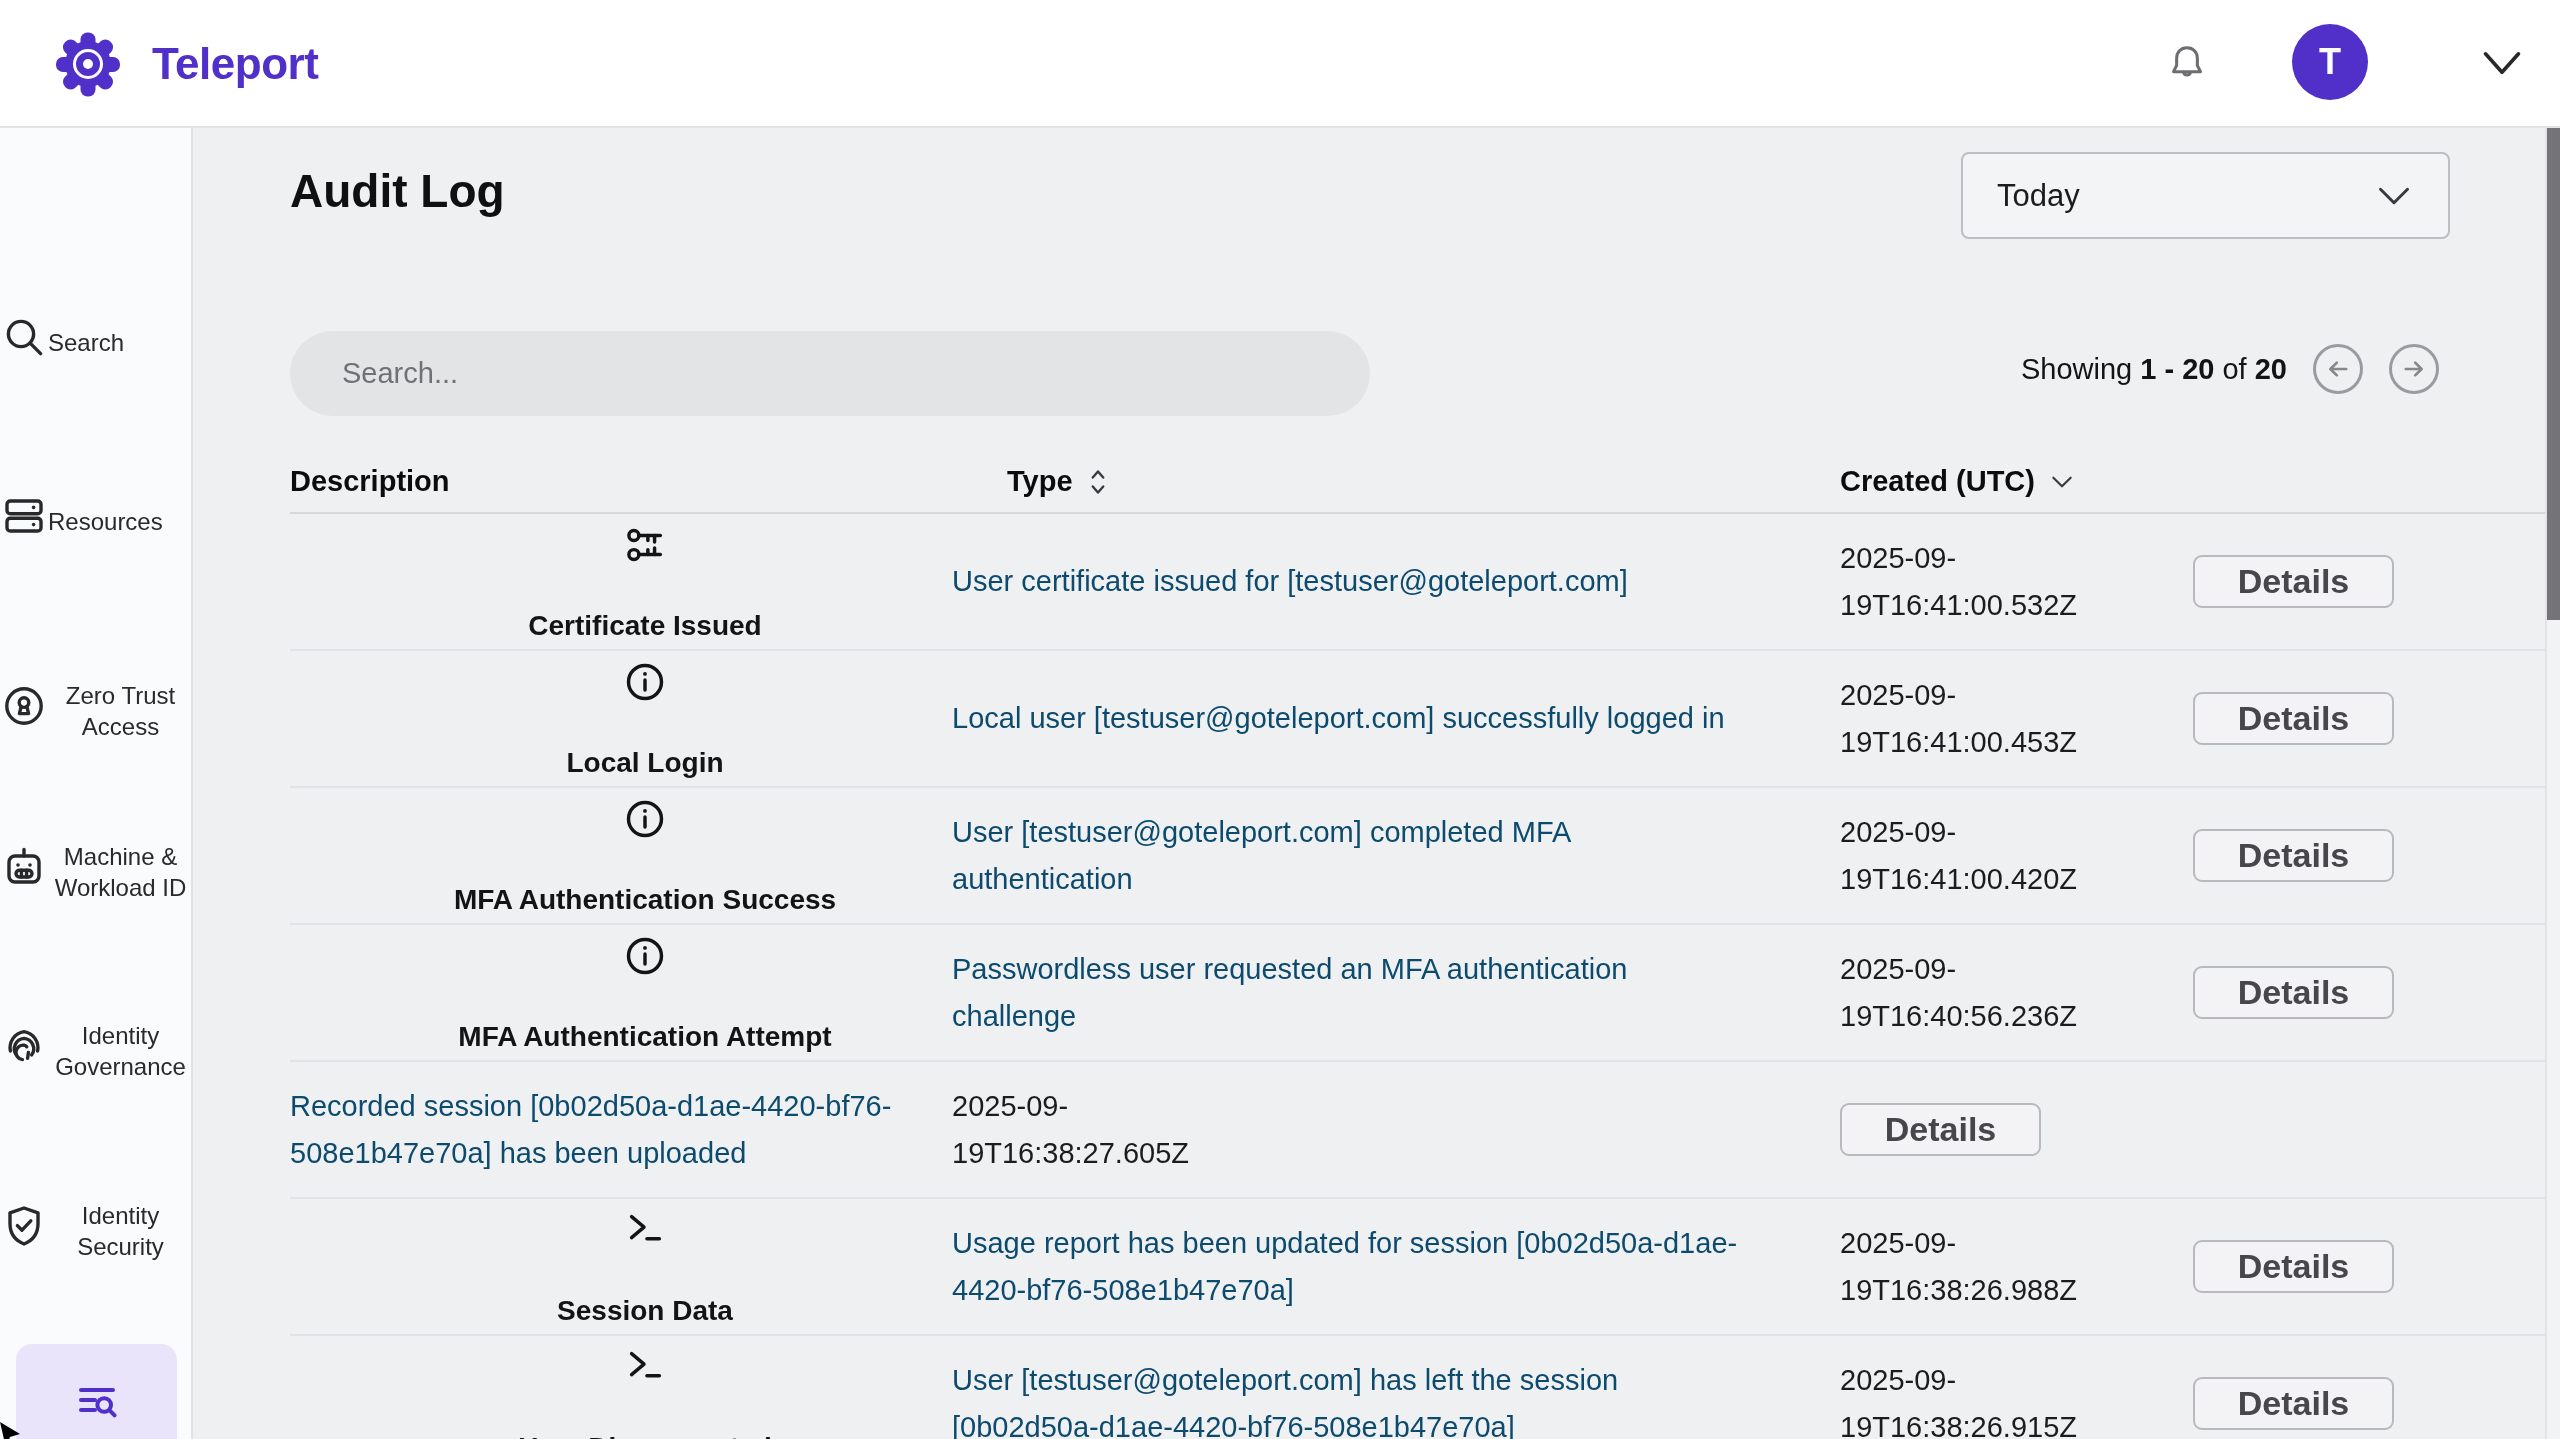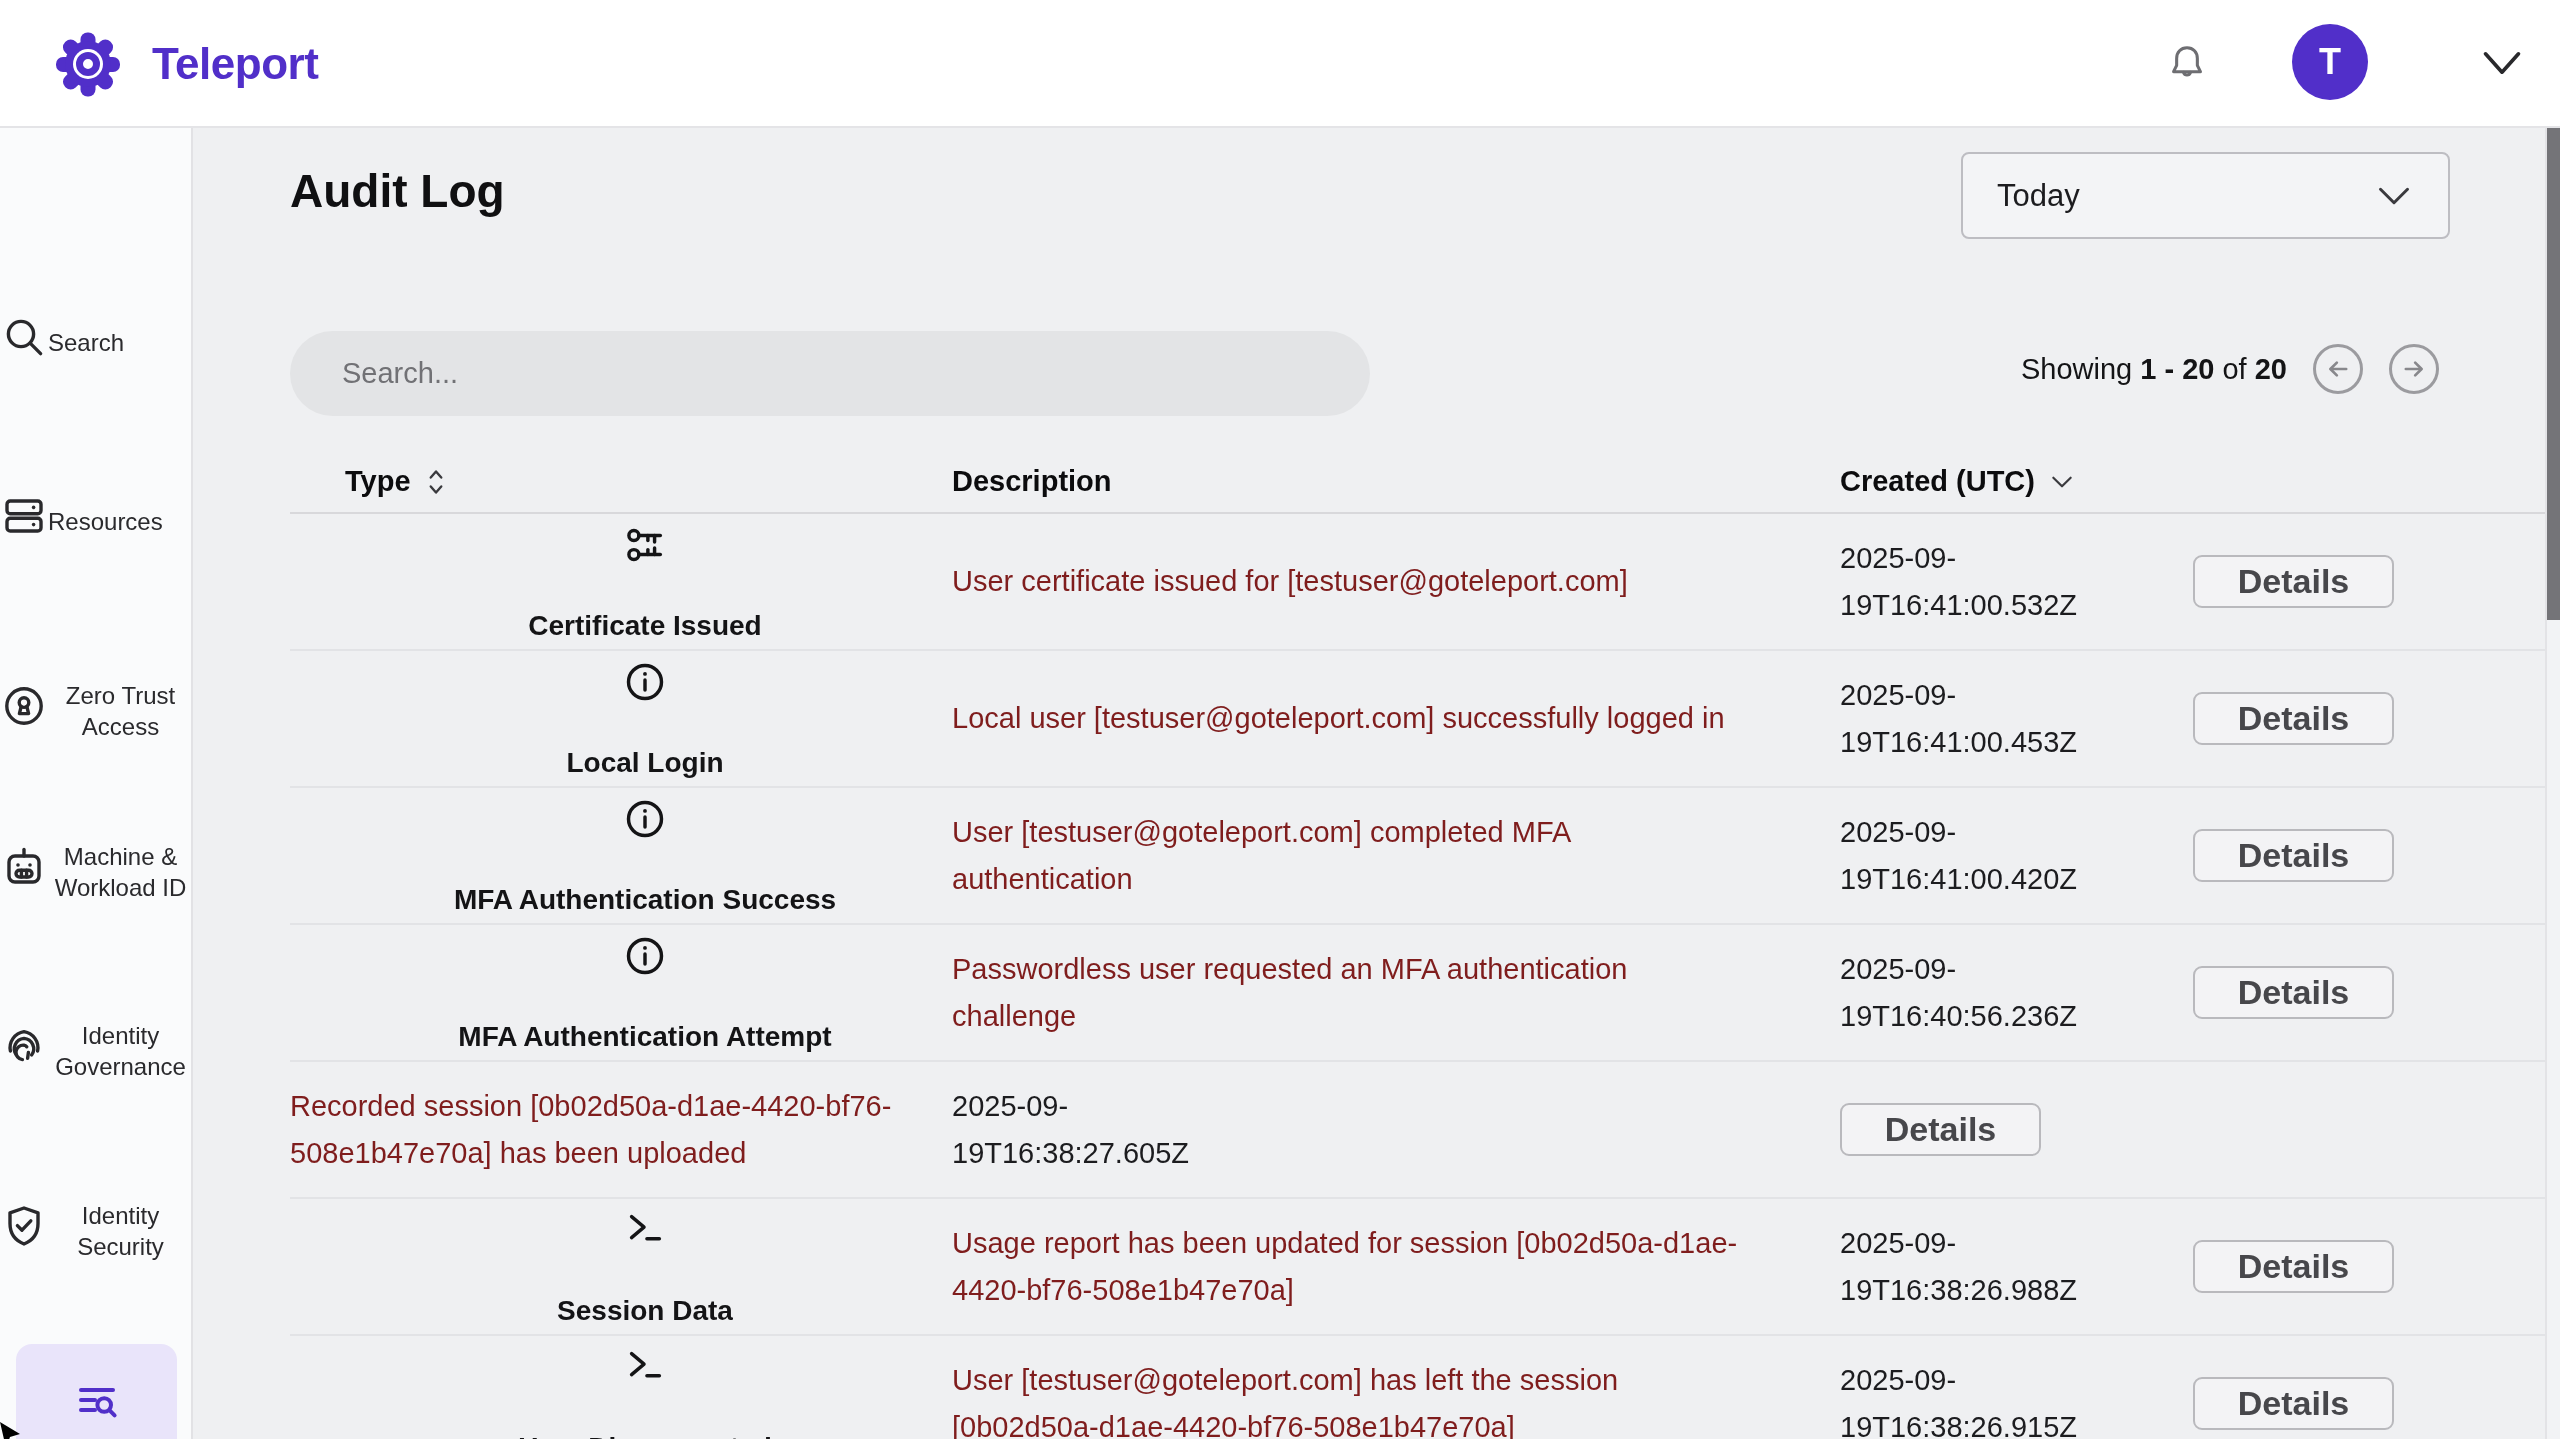--- a/index.html
+++ b/index.html
@@ -65,21 +65,21 @@
   .thead { display:grid; grid-template-columns:662px 888px 353px 1fr; align-items:end; height:74px;
     border-bottom:2px solid #d8d8db; padding-bottom:14px; }
   .th { font-size:29px; font-weight:bold; color:#0c0c0e; display:inline-flex; align-items:center; gap:14px; }
   .th .hicon { display:inline-flex; }
   .th-type { padding-left:55px; }
   .row { display:grid; grid-template-columns:662px 888px 353px 1fr; align-items:center; height:137px;
     border-bottom:2px solid #e2e3e6; }
   .cell-type { display:flex; align-items:center; gap:42px; padding-left:48px;flex-direction:column; }
   .ricon { width:46px; height:46px; flex:0 0 46px; display:flex; align-items:center; justify-content:center; }
   .tlabel { font-size:28px; font-weight:bold; color:#141416; }
-  .cell-desc { font-size:29px; line-height:47px; color:#7f1d1d; max-width:790px; }
+  .cell-desc { font-size:29px; line-height:47px; color:#0c4a6e; max-width:790px; }
   .cell-created { font-size:29px; line-height:47px; color:#1c1c1f; max-width:285px; }
   .cell-actions { display:flex; justify-content:flex-start; }
   .details-btn { width:201px; height:53px; background:#f3f3f5; border:2px solid #b9b9bd; border-radius:9px;
     font-size:34px; font-weight:bold; color:#47474b; cursor:pointer; font-family:"Liberation Sans", sans-serif; }
 
   
   .scroll-track { position:absolute; right:0; top:128px; width:15px; height:1311px; background:#f2f3f5;
     border-left:2px solid #e3e3e6; z-index:40; }
   .scroll-thumb { position:absolute; right:0; top:0; width:13px; height:492px; background:#747478; }
 
@@ -233,31 +233,31 @@
     <button class="pager-btn">
       <svg width="28" height="28" viewBox="0 0 24 24" fill="none" stroke="#88888c" stroke-width="2.3" stroke-linecap="round" stroke-linejoin="round">
         <line x1="5" y1="12" x2="18" y2="12"></line>
           <polyline points="13,6.5 18.5,12 13,17.5"></polyline>
       </svg>
     </button>
   </div>
 
   <div class="table">
     <div class="thead">
+      <div class="th">
+        <span>Description</span>
+      </div>
       <div class="th th-type">
         <span>Type</span>
         <span class="hicon">
           <svg width="22" height="30" viewBox="0 0 14 20" fill="none" stroke="#3a3a3e" stroke-width="1.6" stroke-linecap="round" stroke-linejoin="round">
             <polyline points="3.5,7 7,3 10.5,7"></polyline>
               <polyline points="3.5,13 7,17 10.5,13"></polyline>
           </svg>
         </span>
-      </div>
-      <div class="th">
-        <span>Description</span>
       </div>
       <div class="th">
         <span>Created (UTC)</span>
         <span class="hicon">
           <svg width="26" height="16" viewBox="0 0 24 14" fill="none" stroke="#3a3a3e" stroke-width="2" stroke-linecap="round" stroke-linejoin="round">
             <polyline points="4,3 12,11 20,3"></polyline>
           </svg>
         </span>
       </div>
       <div></div>

